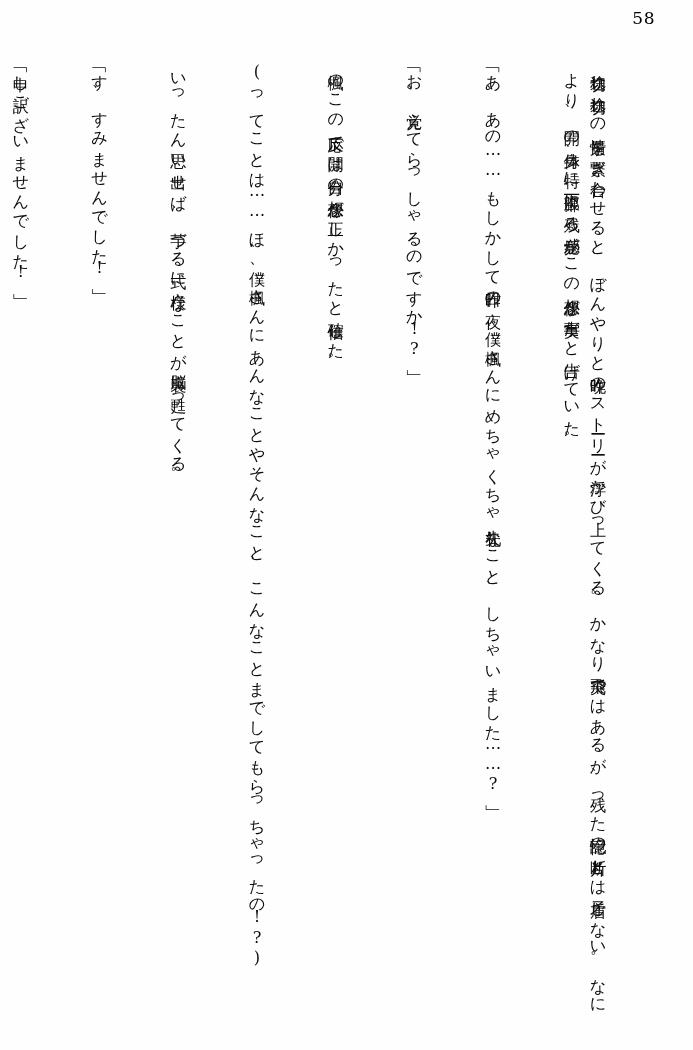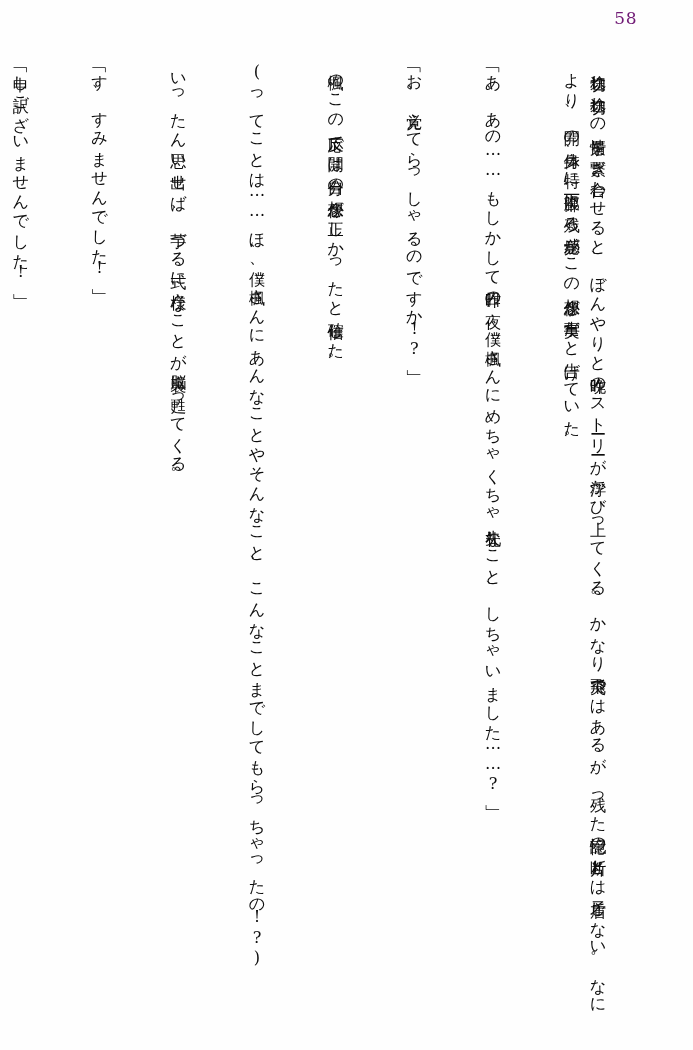--- a/index.html
+++ b/index.html
@@ -19,24 +19,24 @@
   #page {
     position: absolute;
     inset: 0;
     background: #fefefe;
   }
 
   
   #page-number {
     position: absolute;
     top: 8px;
-    right: 56px;
+    right: 38px;
     font-size: 17px;
     letter-spacing: 0.5px;
-    color: #701a75;
+    color: #000000;
     font-family: "DejaVu Serif", "Liberation Serif", serif;
   }
 
   
   #body-text {
     position: absolute;
     top: 62px;
     right: 30px;
     bottom: 40px;
     left: 26px;

